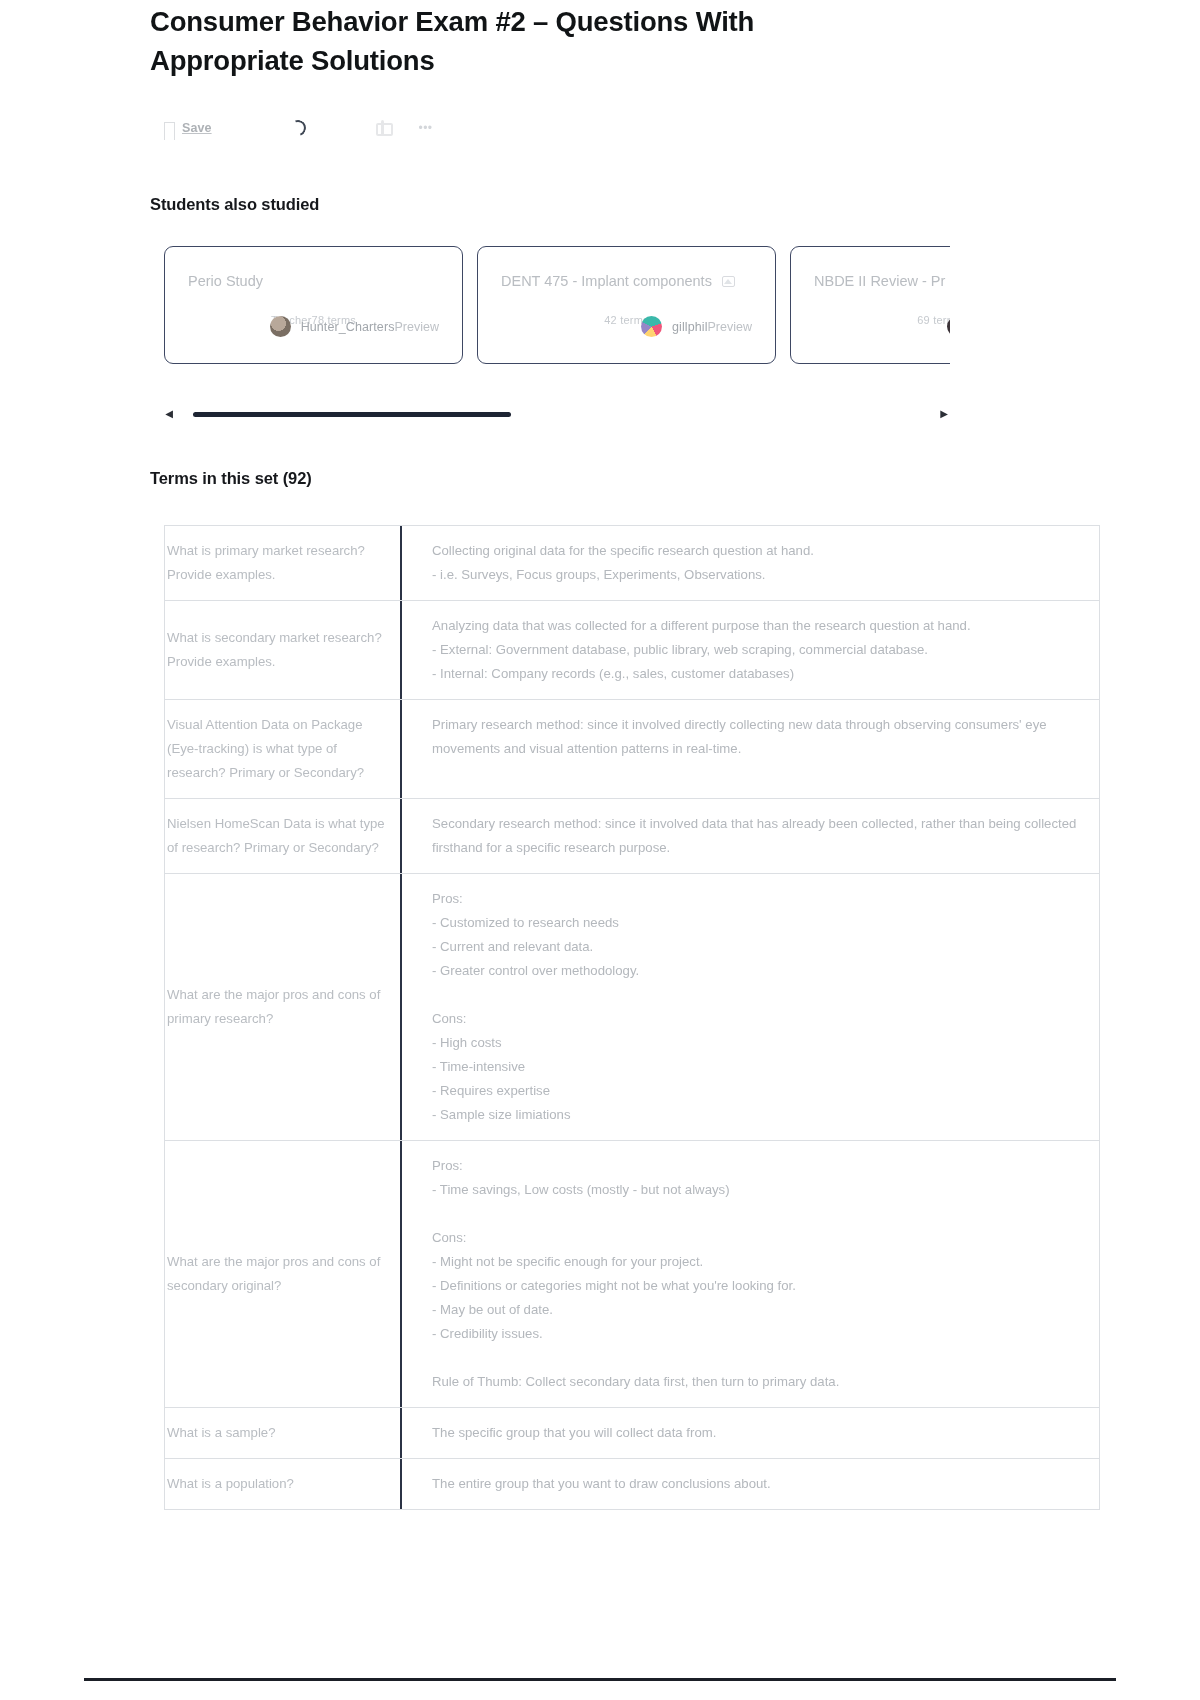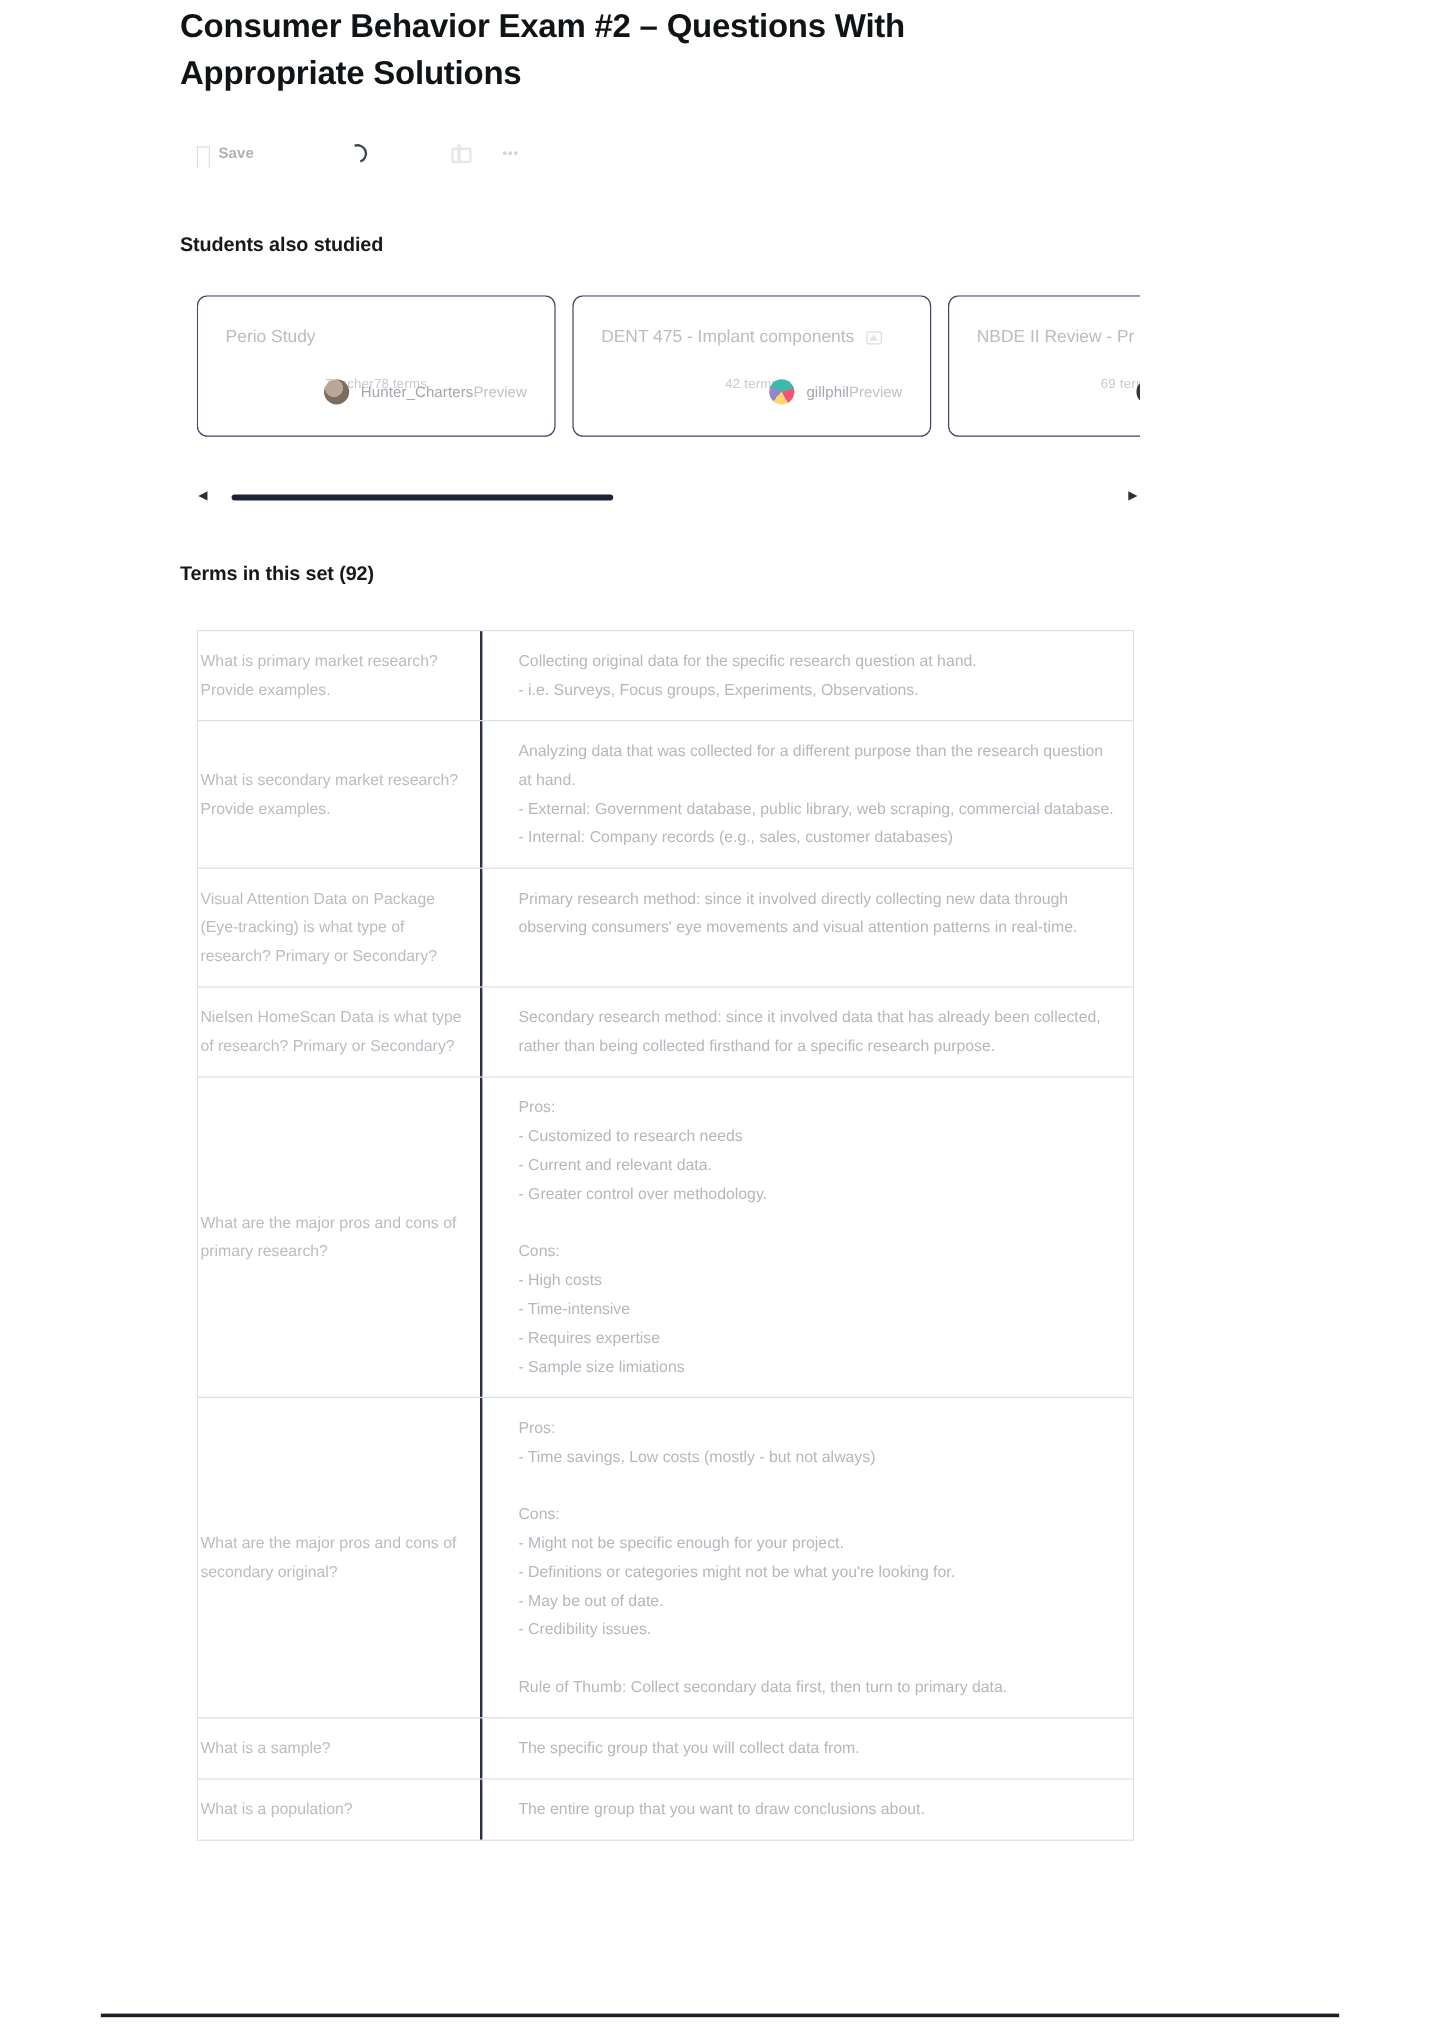--- a/index.html
+++ b/index.html
@@ -39,20 +39,21 @@
     top: 116px;
     display: flex;
     align-items: center;
     height: 24px;
   }
   .tb-item {
     display: flex;
     align-items: center;
     gap: 7px;
     color: #9aa0a6;
+    text-decoration: underline;
   }
   .tb-save { opacity: .62; }
   .tb-label {
     font-size: 12.5px;
     font-weight: 600;
     color: #7c8289;
     letter-spacing: .1px;
   }
   .bookmark-ico {
     width: 11px; height: 13px;
@@ -235,21 +236,21 @@
     height: 5px;
     background: #1d2433;
     border-radius: 3px;
   }
 
   
   .terms {
     position: absolute;
     left: 164px;
     top: 525px;
-    width: 781px;
+    width: 936px;
     border: 1px solid #dcdfe3;
     border-bottom: none;
   }
   .trow {
     display: flex;
     border-bottom: 1px solid #dcdfe3;
     min-height: 34px;
   }
   .tcell-q {
     flex: 0 0 237px;

